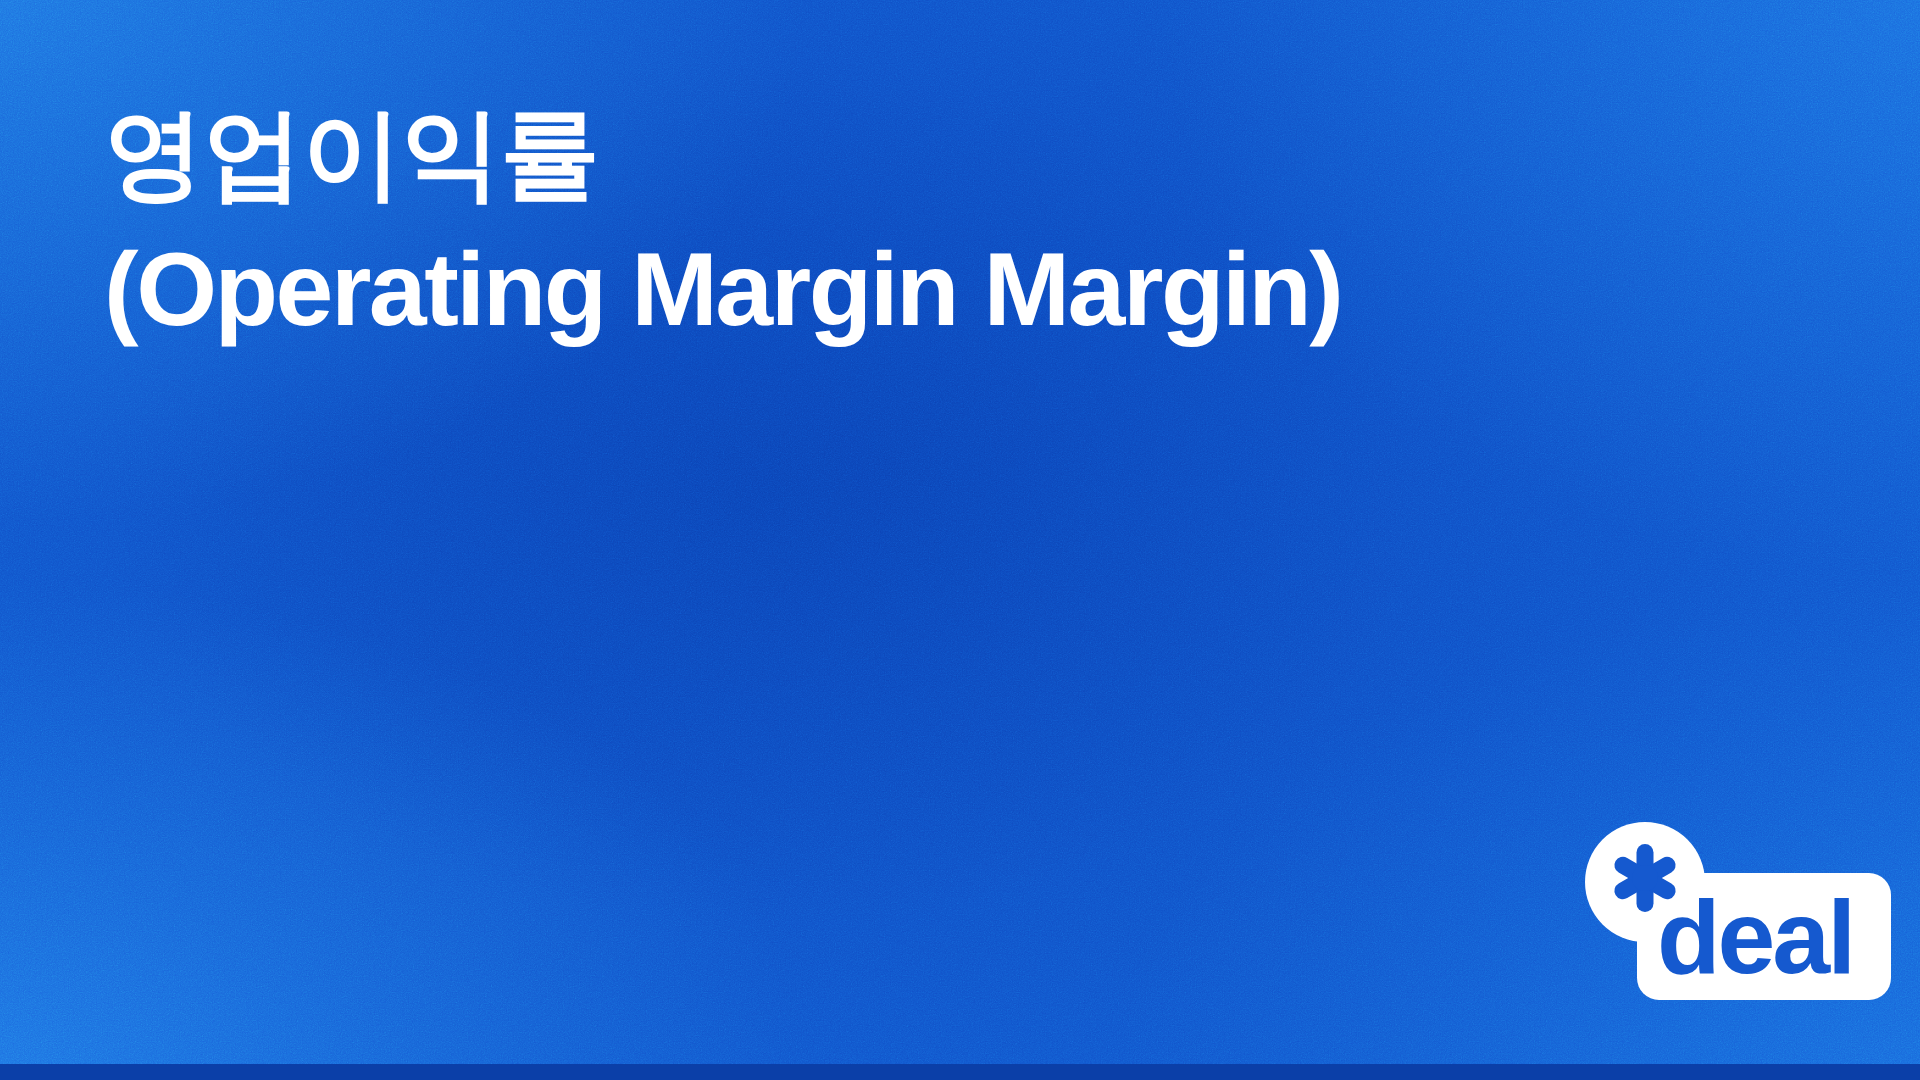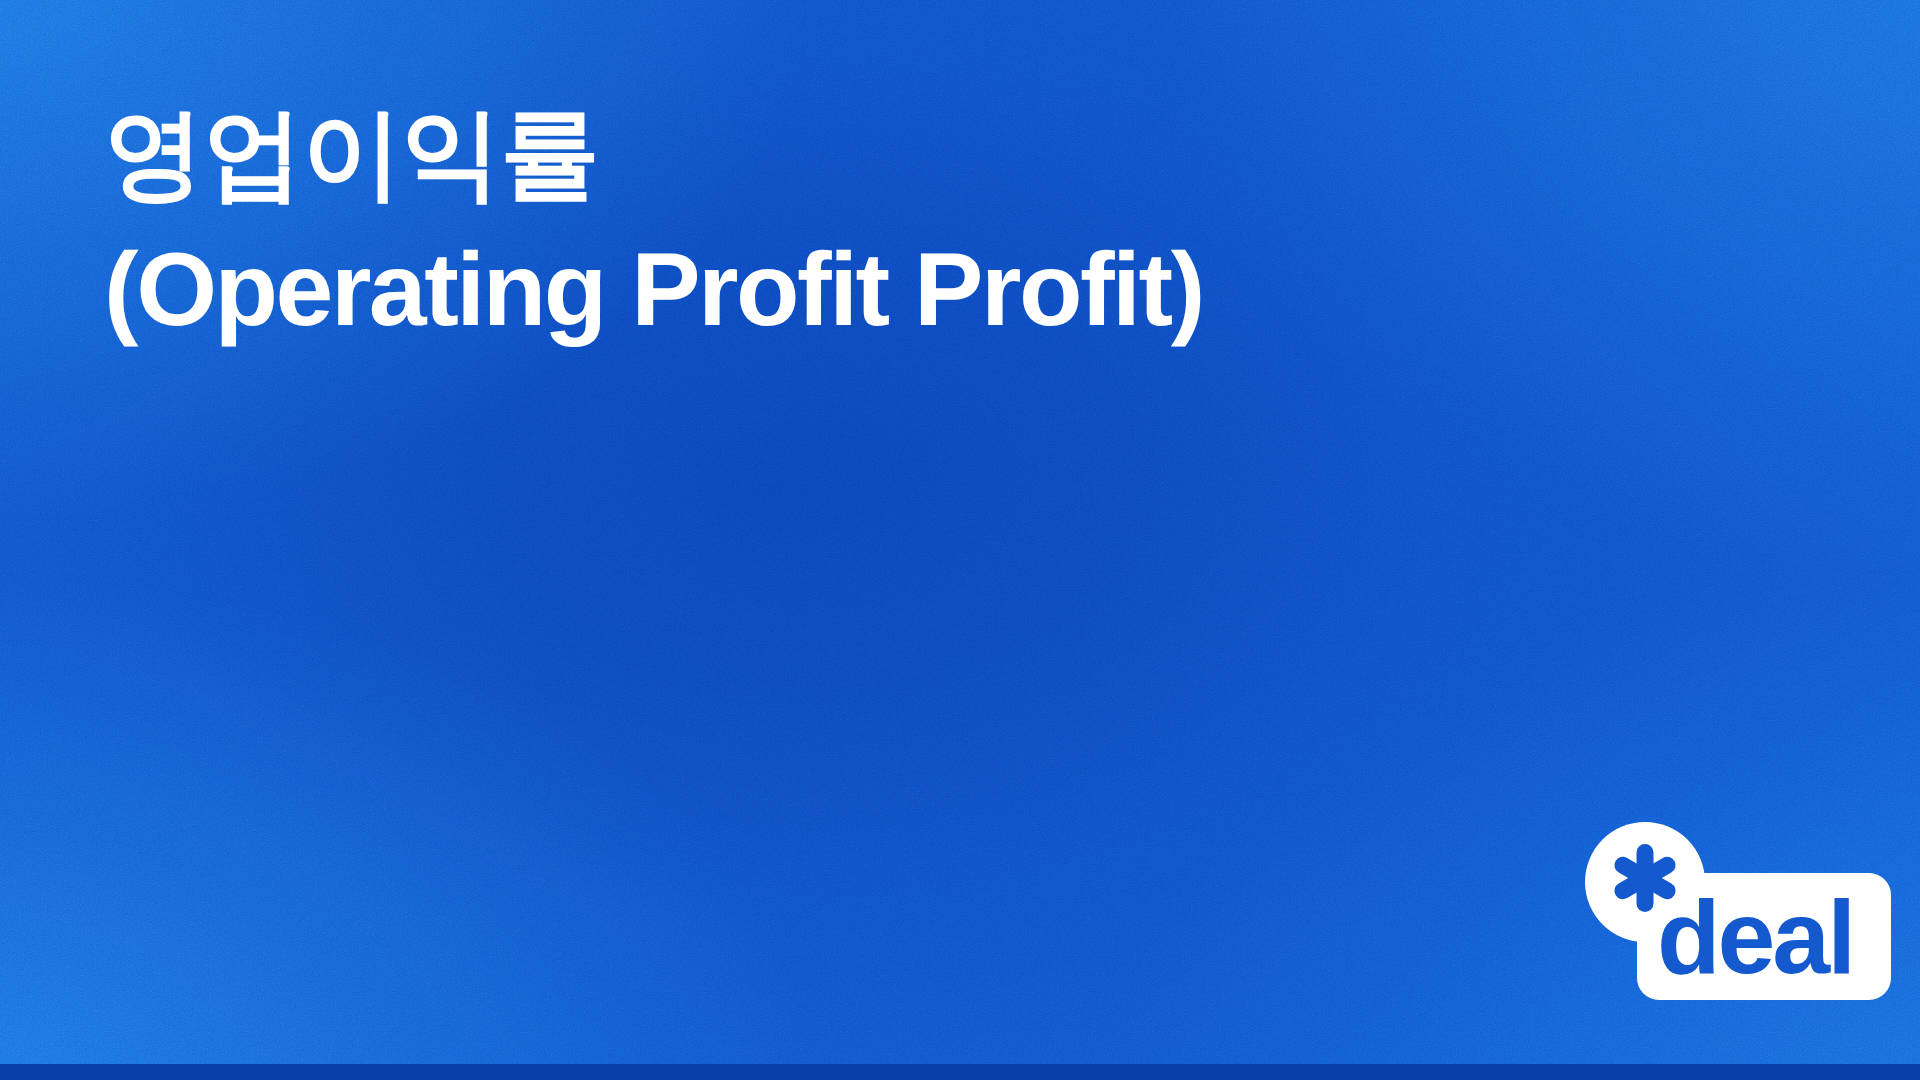--- a/index.html
+++ b/index.html
@@ -115,21 +115,21 @@
       <filter id="grain">
         <feTurbulence type="fractalNoise" baseFrequency="0.82" numOctaves="3" stitchTiles="stitch" result="t"></feTurbulence>
         <feColorMatrix in="t" type="saturate" values="0"></feColorMatrix>
       </filter>
       <rect width="1920" height="1080" filter="url(#grain)"></rect>
     </svg>
   </div>
 
   <div id="title-block">
     <div class="title-line ko">영업이익률</div>
-    <div class="title-line en">(Operating Profit Profit)</div>
+    <div class="title-line en">(Operating Margin Margin)</div>
   </div>
 
   <div id="logo">
     <svg viewBox="0 0 320 195" xmlns="http://www.w3.org/2000/svg" aria-hidden="true">
 
       <g fill="#ffffff">
         <circle cx="66" cy="67" r="60"></circle>
         <rect x="58" y="58" width="254" height="127" rx="22" ry="22"></rect>
       </g>
 

